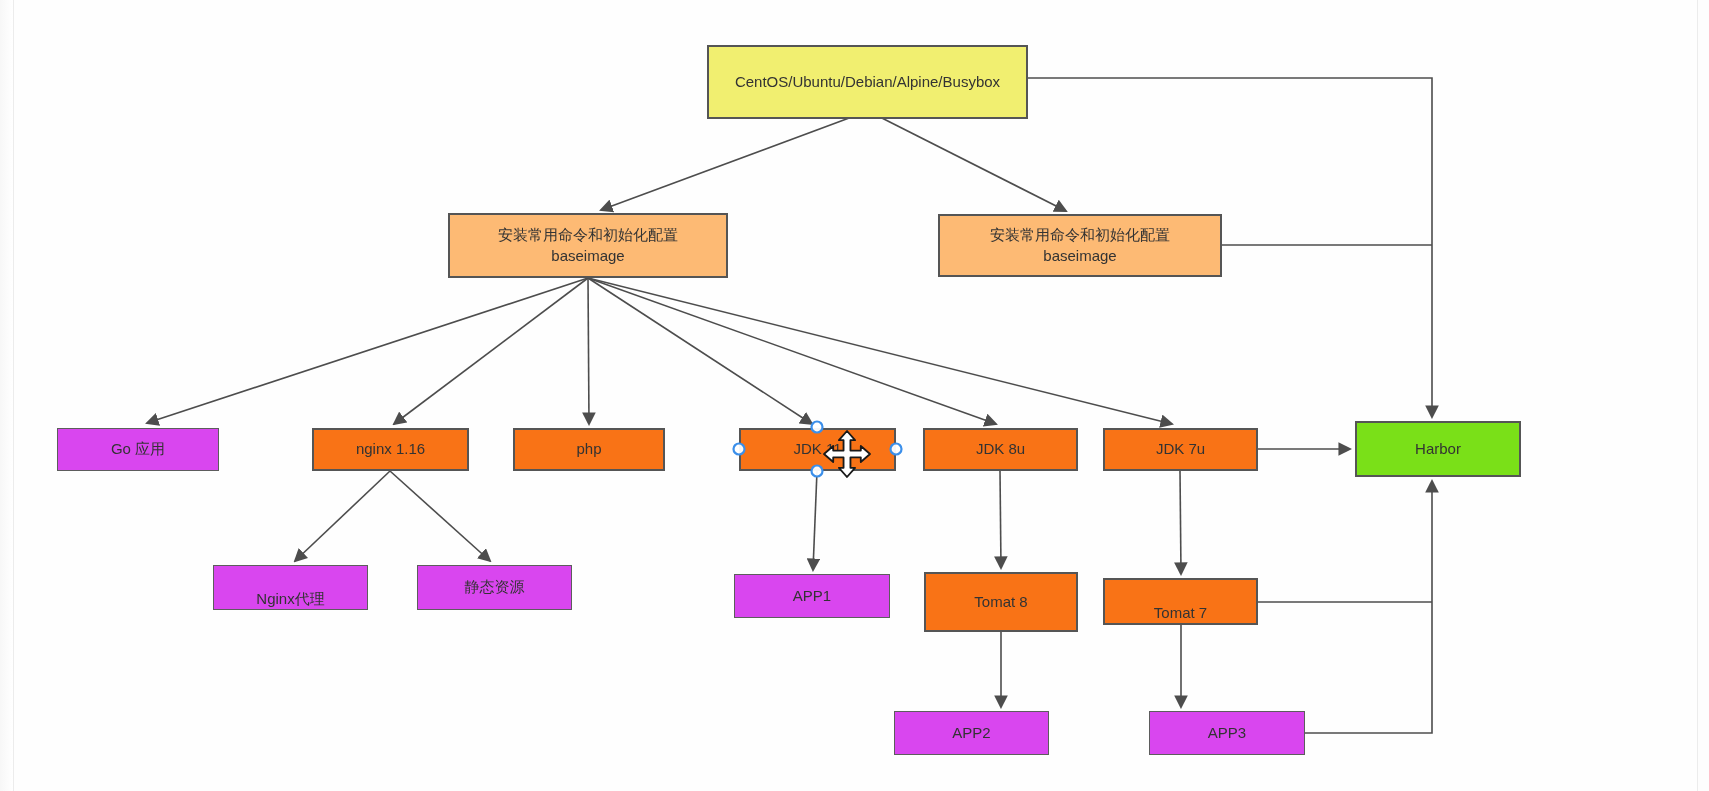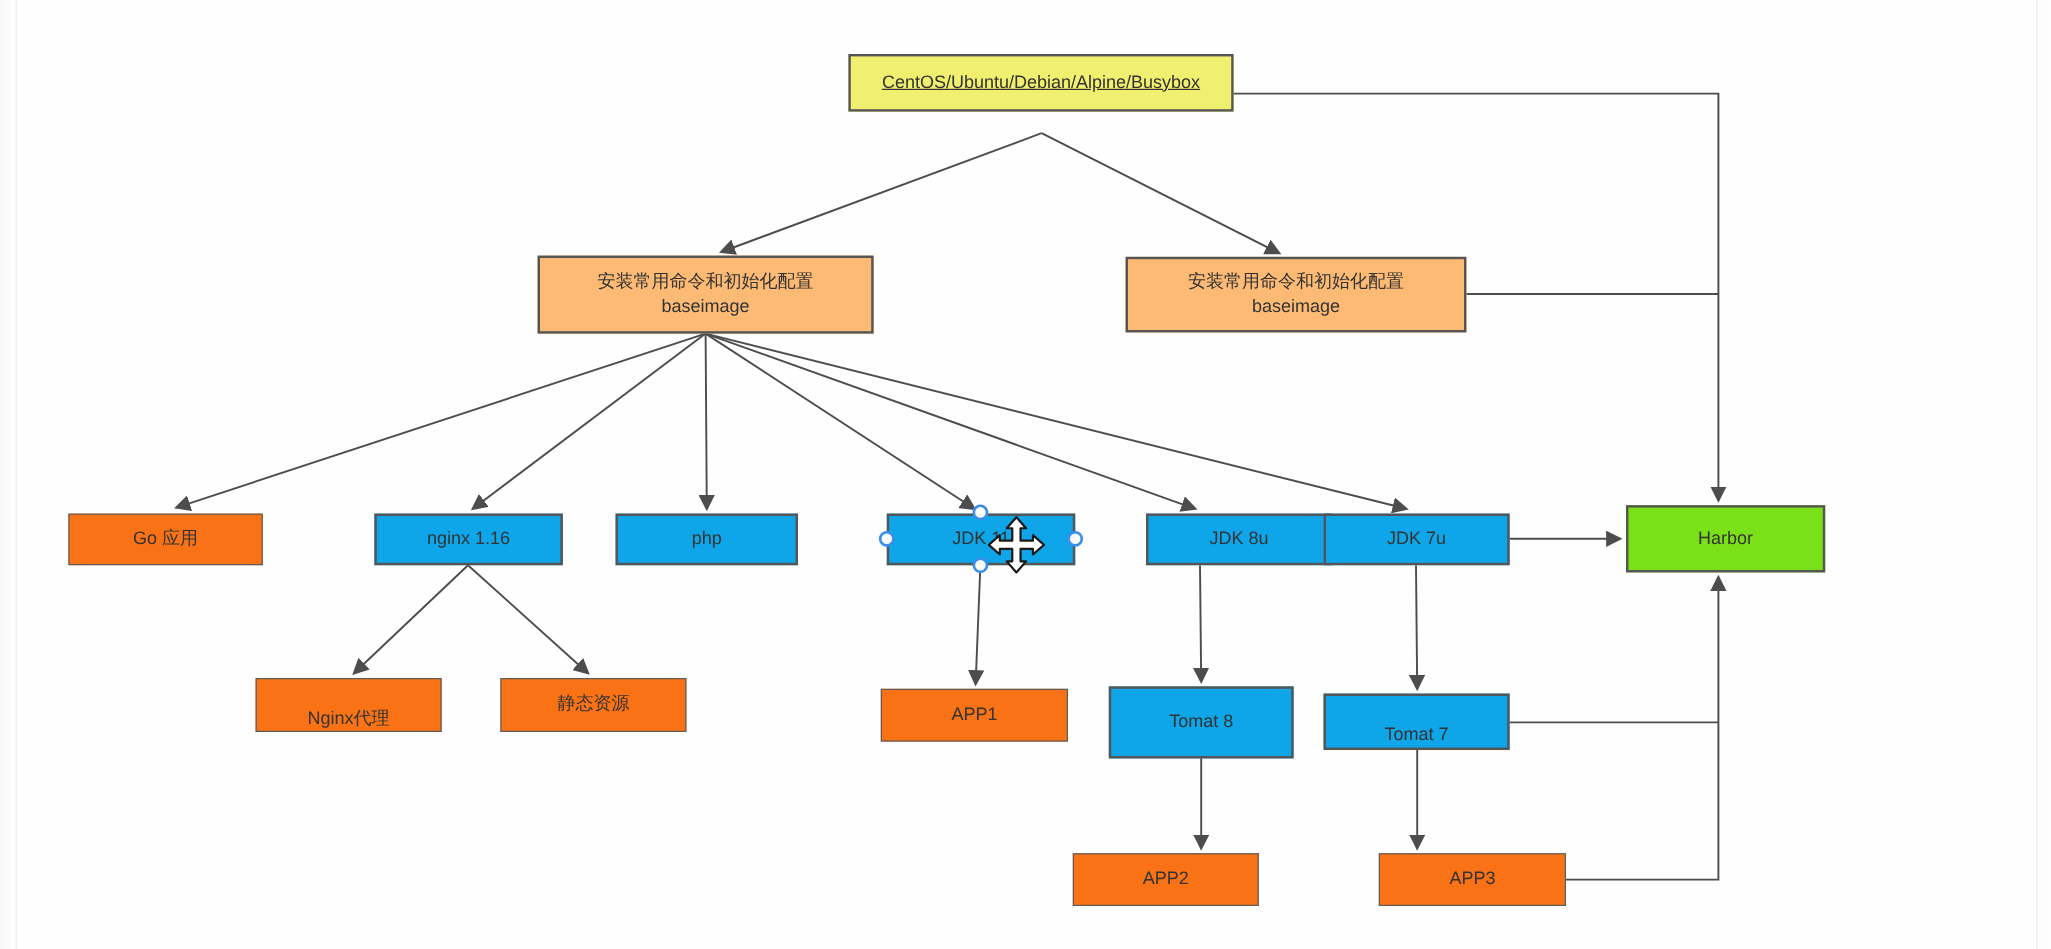--- a/index.html
+++ b/index.html
@@ -26,23 +26,23 @@
     position:absolute;z-index:2;
     display:flex;flex-direction:column;align-items:center;justify-content:center;
     box-sizing:border-box;
     border:2px solid #555;
     color:#333;font-size:15px;line-height:1.35;text-align:center;
     cursor:default;
   }
   .node span{display:block;white-space:nowrap;}
   .yellow{background:#f1ef70;}
   .orange{background:#fdba74;text-align:center;}
-  .red{background:#0ea5e9;}
+  .red{background:#f97316;}
   .green{background:#7ae018;}
-  .white{background:#f97316;border-width:1.5px;border-color:#5d5d5d;}
+  .white{background:#d946ef;border-width:1.5px;border-color:#5d5d5d;}
 </style>
 </head>
 <body>
 
 <div id="stage">
 
   <div class="edge-strip-left"></div>
   <div class="edge-strip-right"></div>
 
   <svg id="wire-layer" class="layer" width="1709" height="791">
@@ -74,21 +74,21 @@
       <line x1="1181" y1="625" x2="1181" y2="707" marker-end="url(#arw)"></line>
 
       <polyline points="1028,78 1432,78 1432,417" marker-end="url(#arw)"></polyline>
       <line x1="1222" y1="245" x2="1432" y2="245"></line>
 
       <line x1="1258" y1="602" x2="1432" y2="602"></line>
       <polyline points="1258,733 1432,733 1432,481" marker-end="url(#arw)"></polyline>
     </g>
   </svg>
 
-  <div class="node yellow" style="left:707px;top:45px;width:321px;height:48px;text-decoration:underline;">
+  <div class="node yellow" style="left:707px;top:45px;width:321px;height:74px;">
     <span>CentOS/Ubuntu/Debian/Alpine/Busybox</span>
   </div>
 
   <div class="node orange" style="left:448px;top:213px;width:280px;height:65px;">
     <span>安装常用命令和初始化配置</span>
     <span>baseimage</span>
   </div>
 
   <div class="node orange" style="left:938px;top:214px;width:284px;height:63px;">
     <span>安装常用命令和初始化配置</span>
@@ -104,21 +104,21 @@
   </div>
 
   <div class="node red" style="left:513px;top:428px;width:152px;height:43px;">
     <span>php</span>
   </div>
 
   <div class="node red" style="left:739px;top:428px;width:157px;height:43px;">
     <span>JDK 11</span>
   </div>
 
-  <div class="node red" style="left:923px;top:428px;width:155px;height:43px;margin-left:32px;">
+  <div class="node red" style="left:923px;top:428px;width:155px;height:43px;">
     <span>JDK 8u</span>
   </div>
 
   <div class="node red" style="left:1103px;top:428px;width:155px;height:43px;">
     <span>JDK 7u</span>
   </div>
 
   <div class="node green" style="left:1355px;top:421px;width:166px;height:56px;">
     <span>Harbor</span>
   </div>

